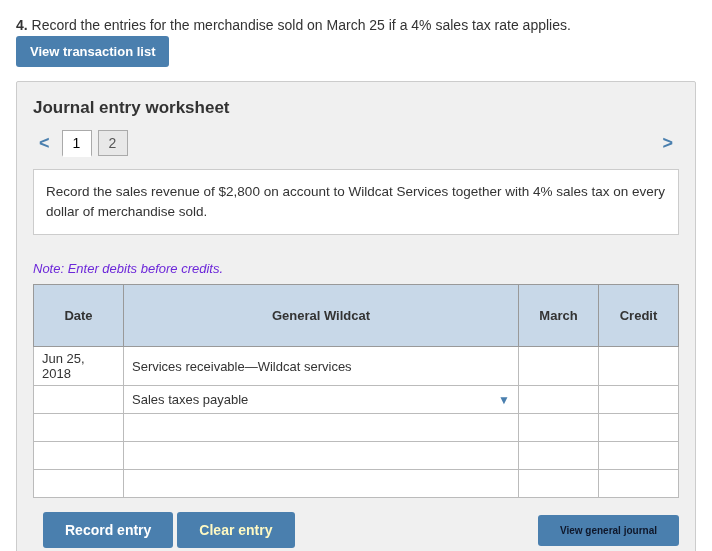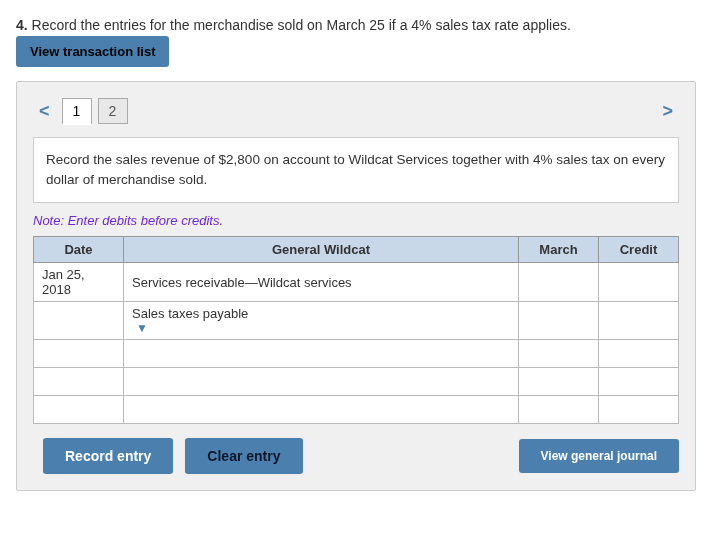--- a/index.html
+++ b/index.html
@@ -14,21 +14,21 @@
     }
     .question-text {
       font-size: 14px;
       line-height: 1.4;
     }
     .question-text strong {
       font-weight: bold;
     }
     .view-transaction-btn {
       background-color: #4a7fae;
-      color: #000000;
+      color: #ffffff;
       border: none;
       padding: 8px 14px;
       font-size: 13px;
       cursor: pointer;
       border-radius: 3px;
       margin-bottom: 14px;
       font-weight: bold;
     }
     .worksheet-container {
       background: #f0f0f0;
@@ -71,40 +71,40 @@
       background: #e8e8e8;
       color: #555;
     }
     .nav-arrow-right {
       margin-left: auto;
     }
     .instruction-box {
       background: white;
       border: 1px solid #ccc;
       padding: 12px;
-      margin-bottom: 10px;
+      margin-bottom: 26px;
       font-size: 13.5px;
       line-height: 1.5;
     }
     .note-text {
       color: #6d28d9;
       font-size: 13px;
       margin-bottom: 8px;
       font-style: italic;
     }
     .journal-table {
       width: 100%;
       border-collapse: collapse;
       font-size: 13px;
       background: white;
     }
     .journal-table th {
       background: #c8d8e8;
       border: 1px solid #999;
-      padding: 5px 8px;
+      padding: 23px 8px;
       text-align: center;
       font-weight: bold;
     }
     .journal-table td {
       border: 1px solid #bbb;
       padding: 4px 8px;
       height: 28px;
       vertical-align: middle;
     }
     .journal-table td.date-cell {
@@ -115,62 +115,61 @@
       width: auto;
       position: relative;
     }
     .journal-table td.debit-cell,
     .journal-table td.credit-cell {
       width: 80px;
       text-align: right;
     }
     .journal-cell-with-dropdown {
       display: flex;
-      align-items: flex-start;
+      align-items: flex-end;
       justify-content: space-between;
-      flex-direction: column;
     }
     .dropdown-arrow {
       color: #4a7fae;
       font-size: 12px;
       margin-left: 4px;
     }
     .bottom-buttons {
       display: flex;
       margin-top: 14px;
-      gap: 12px;
+      gap: 4px;
       align-items: center;
       padding-left: 10px;
     }
     .btn-record {
       background: #4a7fae;
       color: white;
       border: none;
       padding: 10px 22px;
       font-size: 14px;
       font-weight: bold;
       cursor: pointer;
       border-radius: 3px;
     }
     .btn-clear {
       background: #4a7fae;
-      color: #0f172a;
+      color: #fef9c3;
       border: none;
       padding: 10px 22px;
       font-size: 14px;
       font-weight: bold;
       cursor: pointer;
       border-radius: 3px;
     }
     .btn-view-journal {
       background: #4a7fae;
-      color: #ffffff;
+      color: #0f172a;
       border: none;
       padding: 10px 22px;
-      font-size: 12px;
+      font-size: 10px;
       font-weight: bold;
       cursor: pointer;
       border-radius: 3px;
       margin-left: auto;
     }
     .dotted-border {
       border: 1px dotted #4a7fae !important;
     }
   </style>
 </head>
@@ -182,20 +181,21 @@
 <div class="question-text">
   <strong>4.</strong>
   <span>Record the entries for the merchandise sold on March 25 if a 4% sales tax rate applies.</span>
 </div>
 
 
 <button class="view-transaction-btn">View transaction list</button>
 
 
 <div class="worksheet-container">
+  <div class="worksheet-title">Journal entry worksheet</div>
 
   <div class="tab-nav">
     <span class="nav-arrow">&lt;</span>
     <button class="tab-btn active">1</button>
     <button class="tab-btn inactive">2</button>
     <span class="nav-arrow nav-arrow-right">&gt;</span>
   </div>
 
   <div class="instruction-box">
     <span>Record the sales revenue of $2,800 on account to Wildcat Services together with 4% sales tax on every dollar of merchandise sold.</span>
@@ -208,21 +208,21 @@
       <tr>
         <th>Date</th>
         <th>General Wildcat</th>
         <th>March</th>
         <th>Credit</th>
       </tr>
     </thead>
     <tbody>
 
       <tr>
-        <td class="date-cell">Jan 25, 2018</td>
+        <td class="date-cell">Jun 25, 2018</td>
         <td class="journal-cell">
           <span>Services receivable—Wildcat services</span>
         </td>
         <td class="debit-cell"></td>
         <td class="credit-cell"></td>
       </tr>
 
 
       <tr>
         <td class="date-cell"></td>

